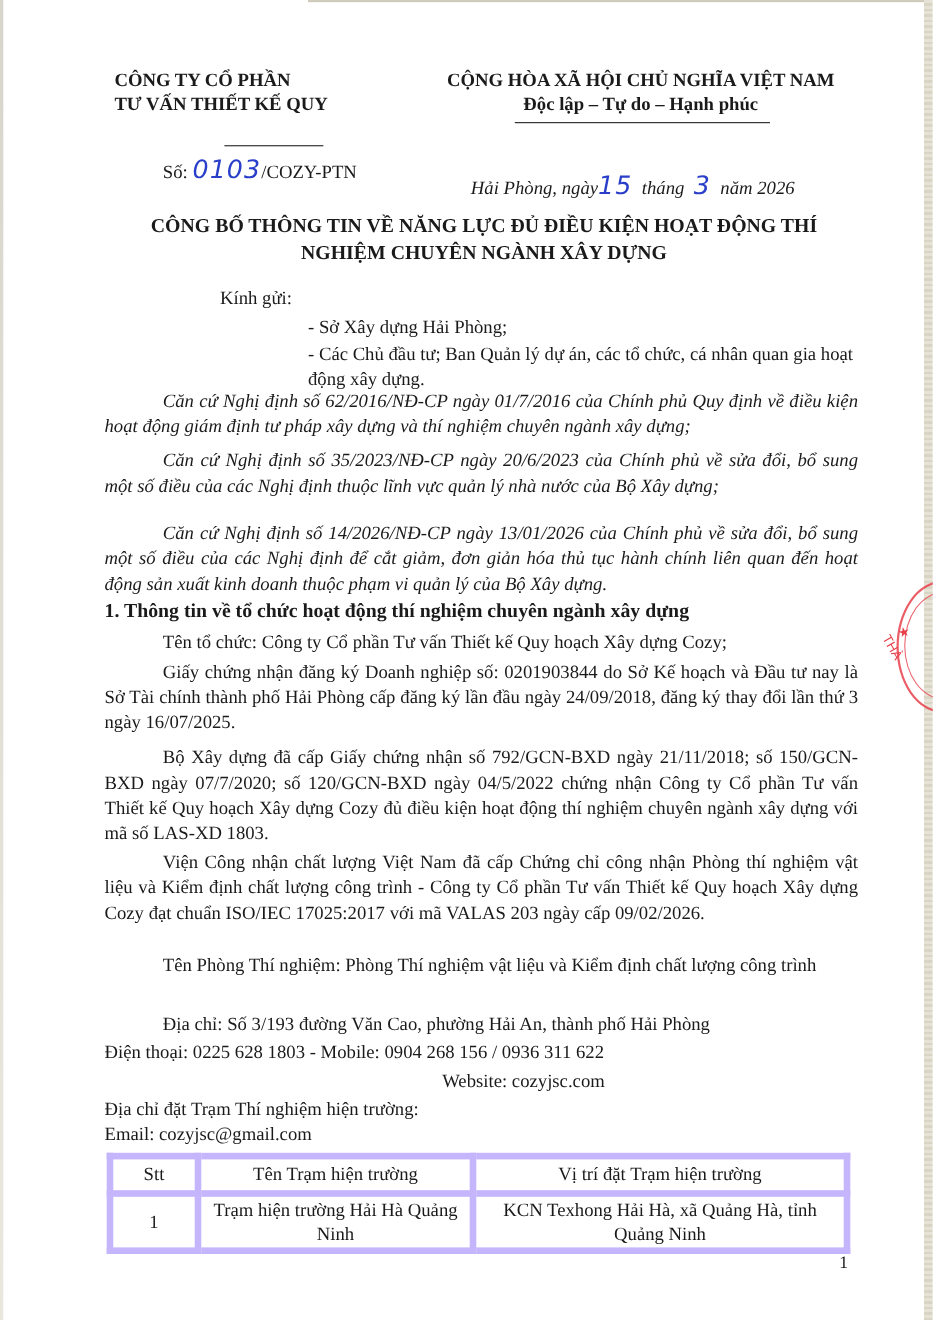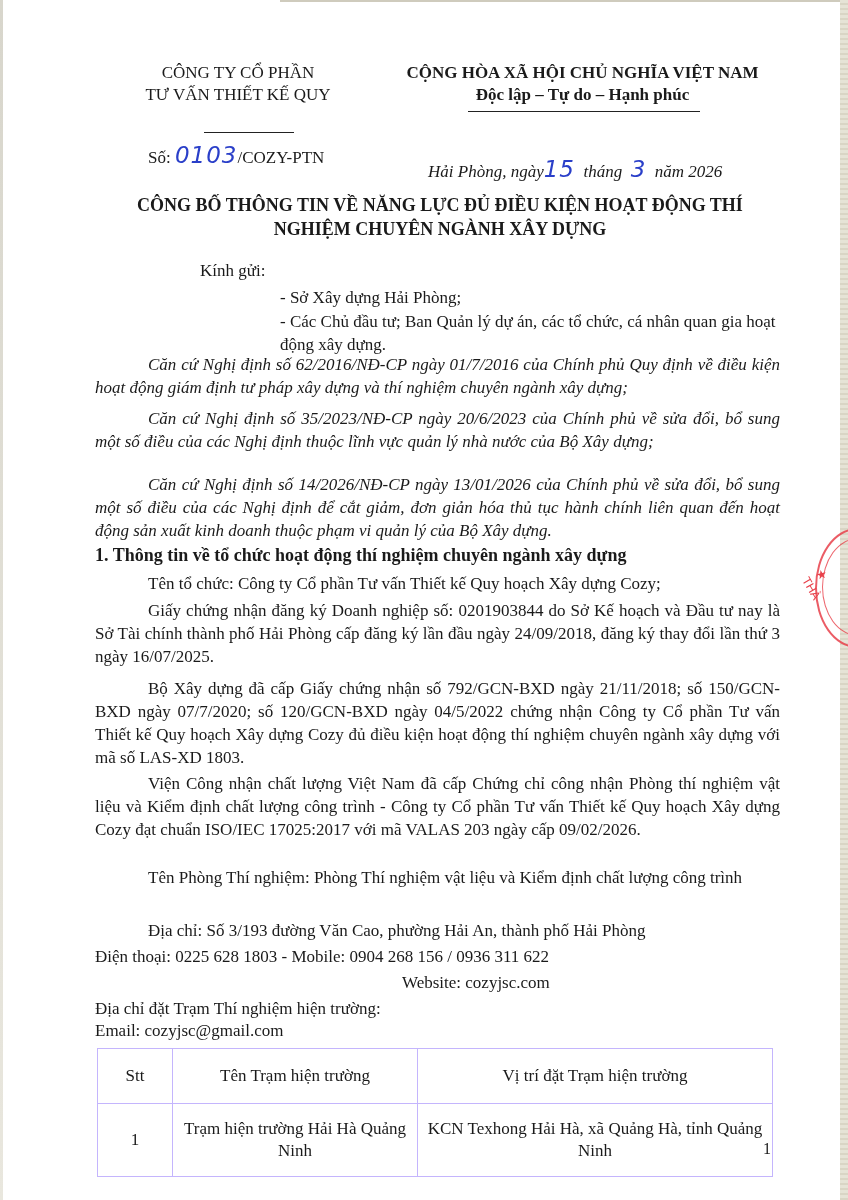--- a/index.html
+++ b/index.html
@@ -9,21 +9,21 @@
       font-family: "Liberation Serif", "DejaVu Serif", serif;
       color: #1a1a1a;
     }
     .edge-left { position: absolute; left: 0; top: 0; width: 3px; height: 1200px; background: linear-gradient(#d8d6cc, #e9e7de); }
     .edge-right { position: absolute; right: 0; top: 0; width: 8px; height: 1200px; background: repeating-linear-gradient(180deg, #e6e3d6 0 3px, #d9d5c5 3px 5px); }
     .edge-top { position: absolute; left: 280px; top: 0; width: 560px; height: 2px; background: #cfcbbd; }
 
     .abs { position: absolute; }
     .ital { font-style: italic; }
 
-    .hdr-left { left: 88px; top: 62px; width: 300px; font-size: 17px; line-height: 22px; font-weight: normal; text-align: center; }
+    .hdr-left { left: 104px; top: 62px; width: 300px; font-size: 17px; line-height: 22px; font-weight: bold; text-align: left; }
     .hdr-left-rule { left: 204px; top: 132px; width: 90px; height: 1px; background: #222; }
     .docno { left: 148px; top: 142px; font-size: 17px; }
     .hand { font-family: "DejaVu Sans", sans-serif; font-style: italic; color: #2a3fc9; font-size: 23px; letter-spacing: 1px; }
 
     .hdr-right { left: 385px; top: 62px; width: 395px; font-size: 17px; line-height: 22px; font-weight: bold; text-align: center; }
     .hdr-right-rule { left: 468px; top: 111px; width: 232px; height: 1px; background: #222; }
     .dateline { left: 428px; top: 140px; font-size: 17px; font-style: italic; margin-top: 16px; }
 
     .title { left: 95px; top: 193px; width: 690px; font-size: 18px; line-height: 24px; font-weight: bold; text-align: center; }
 
@@ -34,21 +34,21 @@
     .kinhgui { left: 200px; top: 259px; }
     .recip1 { left: 280px; top: 286px; }
     .recip2 { left: 280px; top: 310px; width: 500px; }
 
     .section-h { left: 95px; top: 545px; font-size: 18px; font-weight: bold; }
 
     table.stations {
       position: absolute; left: 97px; top: 1048px; width: 676px;
       border-collapse: collapse; font-size: 17px; line-height: 22px;
     }
-    table.stations th, table.stations td { border: 1px solid #c4b5fd; text-align: center; font-weight: normal; padding: 14px 6px; }
+    table.stations th, table.stations td { border: 6px solid #c4b5fd; text-align: center; font-weight: normal; padding: 1px 6px; }
     table.stations th { height: 26px; }
     .col-stt { width: 62px; }
     .col-name { width: 232px; }
 
     .pageno { left: 763px; top: 1140px; font-size: 16px; }
 
     .stamp {
       position: absolute; left: 815px; top: 528px; width: 80px; height: 116px;
       border: 2px solid #e8404a; border-radius: 50%; opacity: 0.85;
     }

